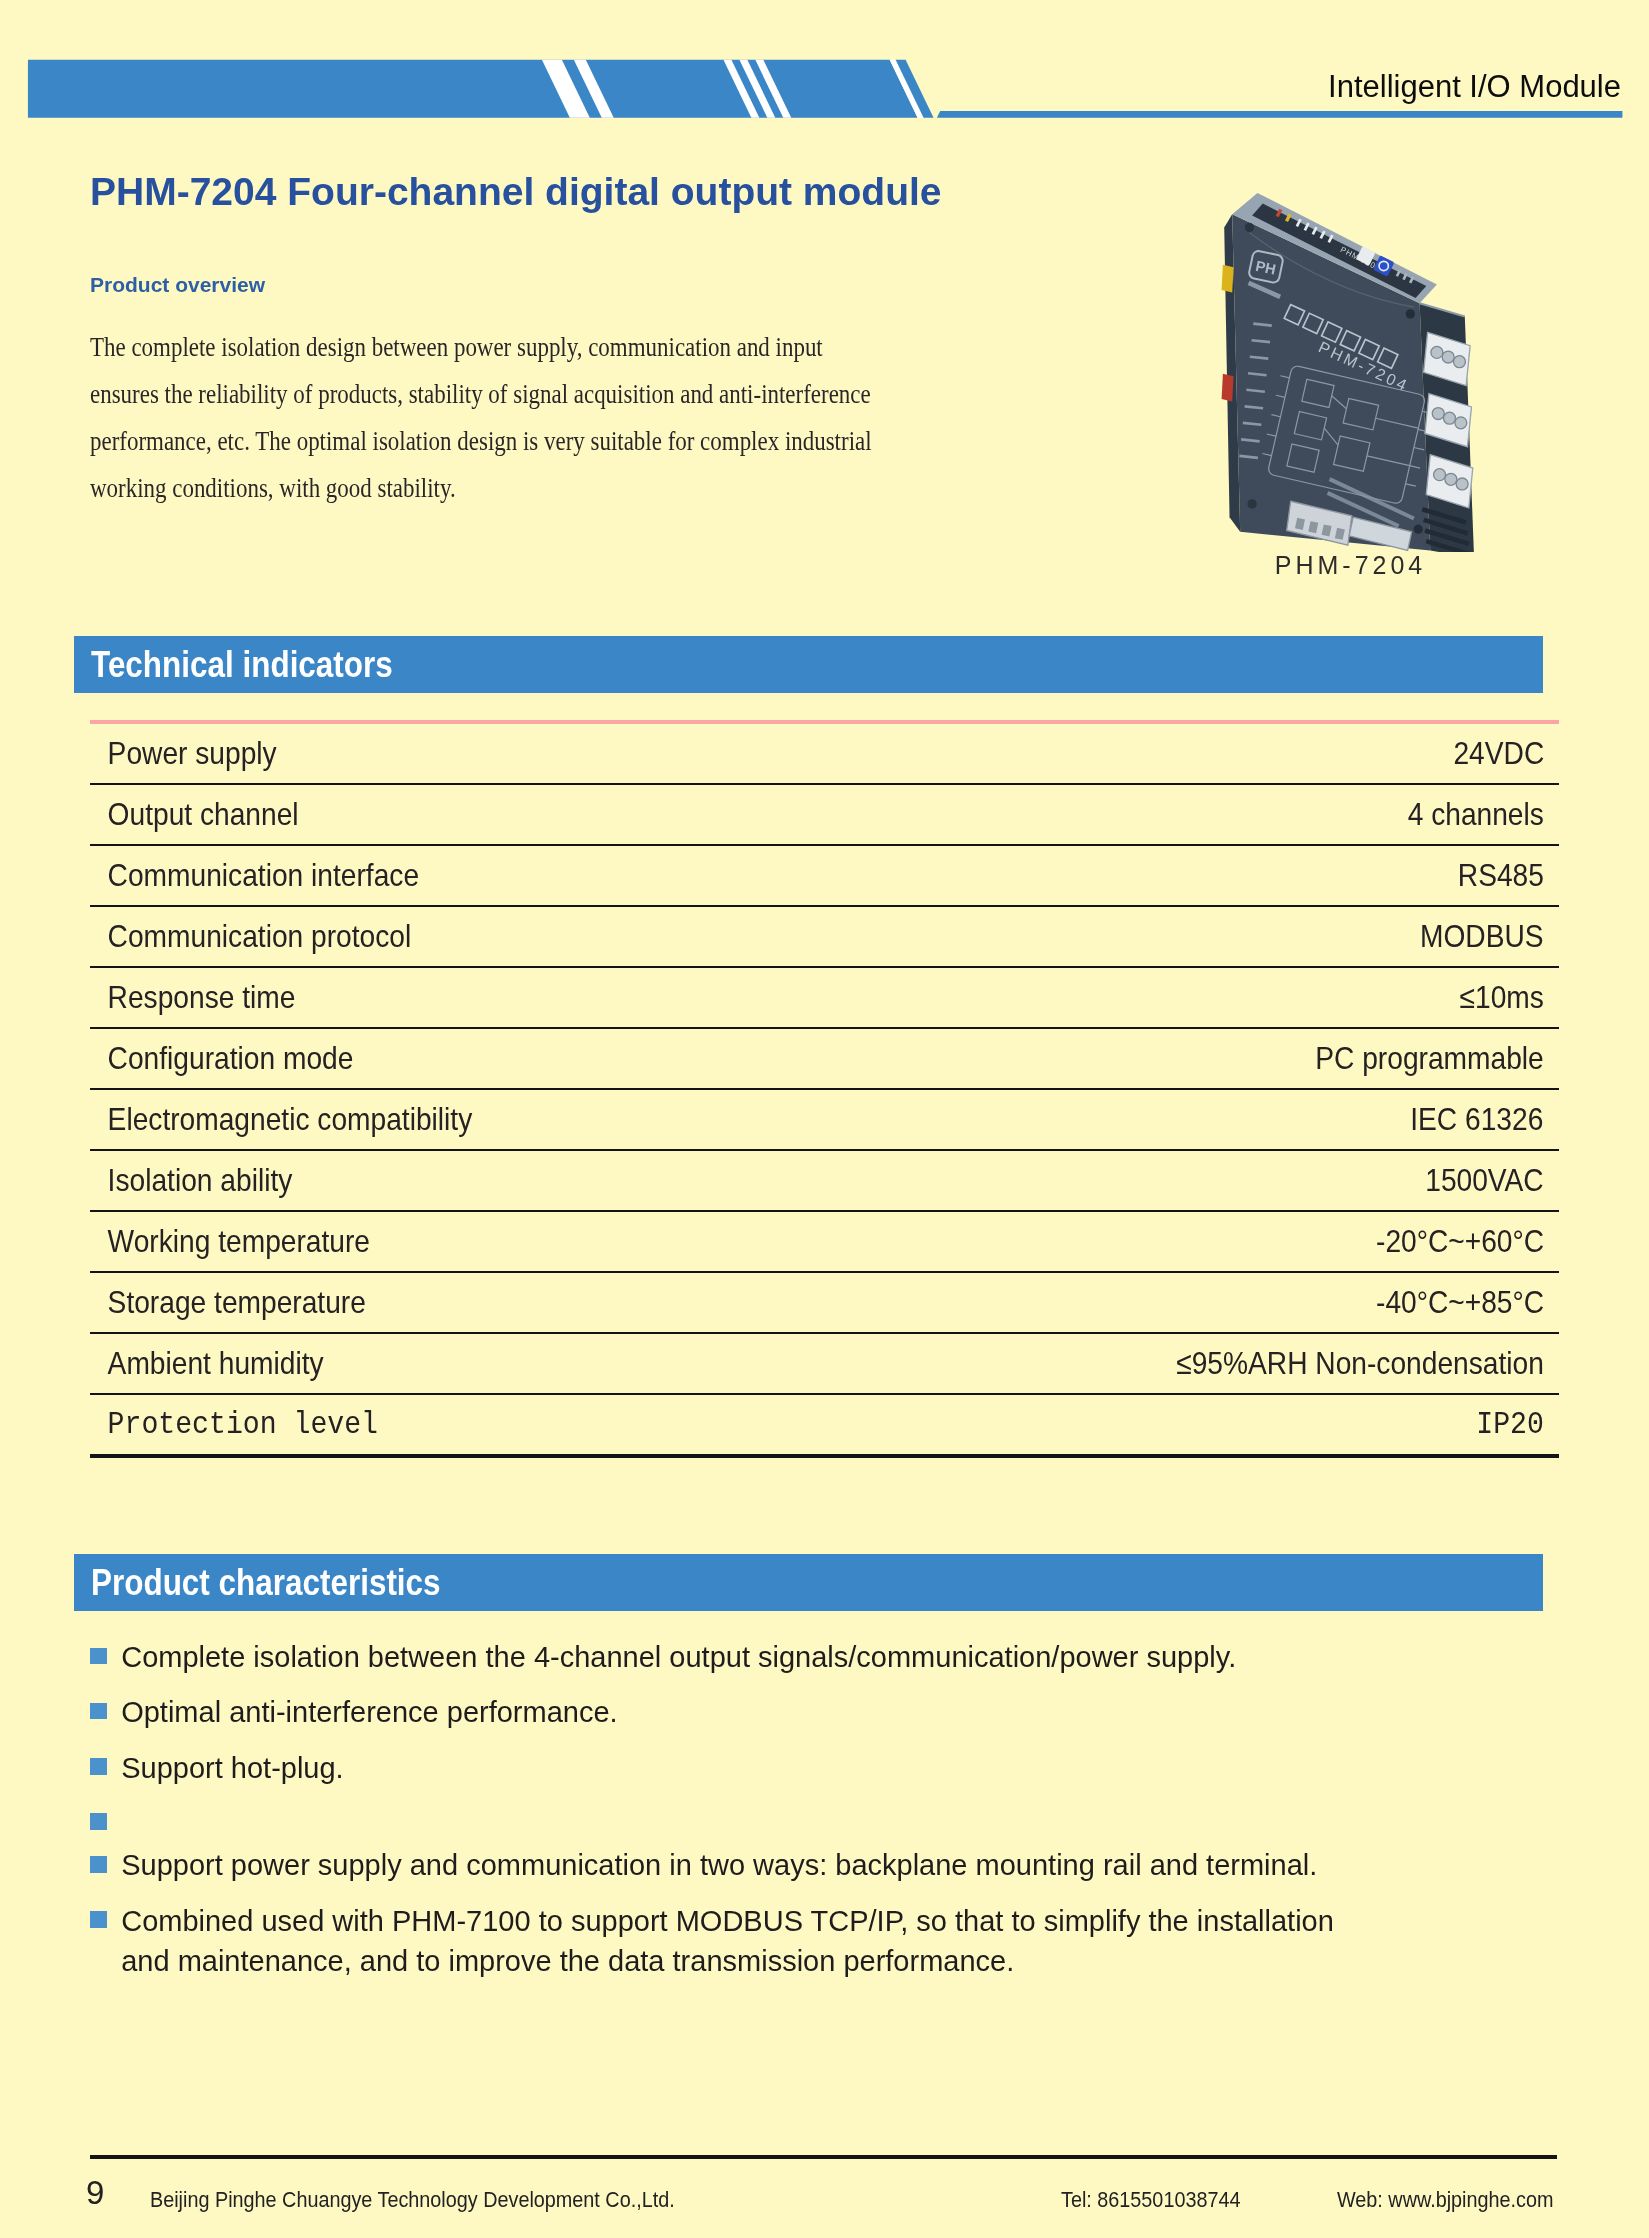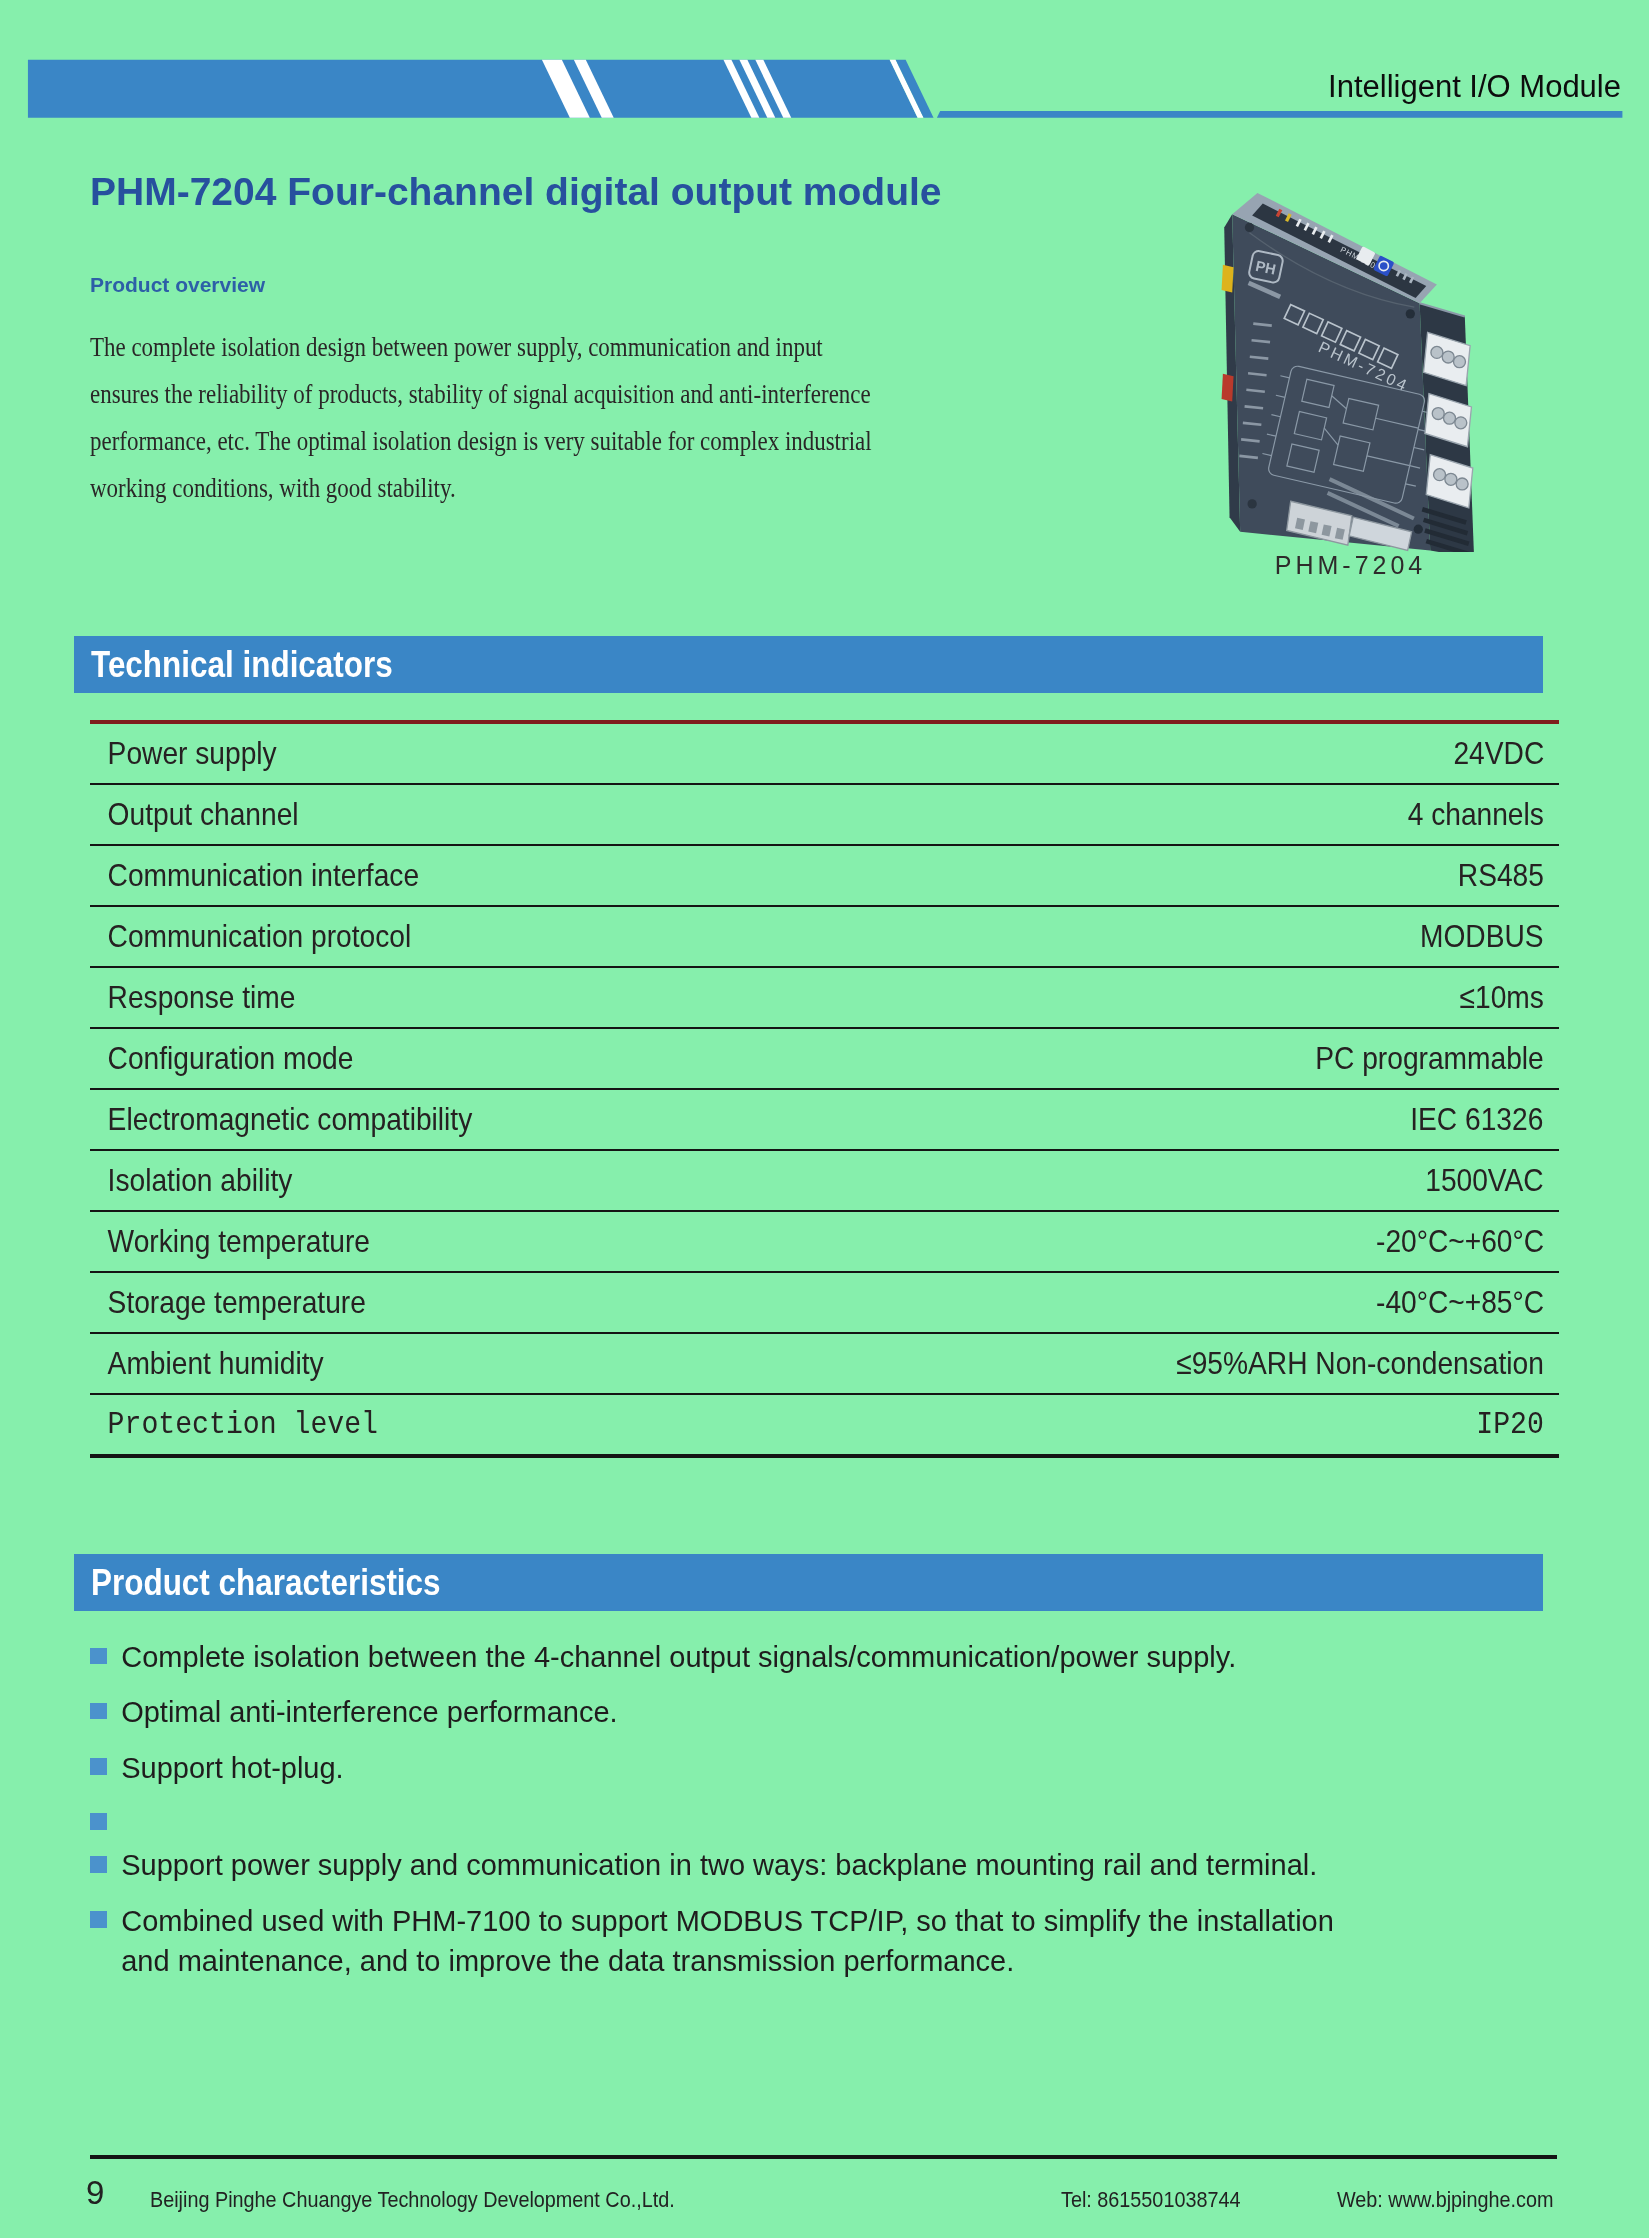--- a/index.html
+++ b/index.html
@@ -1,17 +1,17 @@
 <!DOCTYPE html>
 <html style="font-size:10.6px"><head>
 <meta charset="utf-8">
 <style>
   html,body{margin:0;padding:0;background:#888;}
   .page{
-    position:relative;width:1649px;height:2239px;background:#86efac;
+    position:relative;width:1649px;height:2239px;background:#fef9c3;
     font-family:"Liberation Sans","DejaVu Sans",sans-serif;overflow:hidden;
     color:#262223;
   }
   .abs{position:absolute;}
   
   .hdr-badge{
     position:absolute;top:69px;right:28px;font-size:31px;line-height:35px;
     color:#0d0d0d;letter-spacing:0px;white-space:nowrap;
   }
   
@@ -28,21 +28,21 @@
   
   .bar{
     position:absolute;left:74px;width:1469px;height:57px;background:#3a86c6;
     display:flex;align-items:center;
   }
   .bar .bar-txt{
     color:#ffffff;font-size:37px;font-weight:bold;padding-left:20px;white-space:nowrap;
     transform:scaleX(.85);transform-origin:0 50%;
   }
   
-  .spec{position:absolute;left:90px;top:720px;width:1469px;border-top:4px solid #7f1d1d;}
+  .spec{position:absolute;left:90px;top:720px;width:1469px;border-top:4px solid #fca5a5;}
   .spec .row{
     height:59px;border-bottom:2.7px solid #141414;display:flex;align-items:center;
     justify-content:space-between;
   }
   .spec .row:last-child{border-bottom:4px solid #141414;font-family:Liberation Mono, monospace;}
   .spec .lab{font-size:32px;color:#262122;padding-left:20px;white-space:nowrap;
     transform:scaleX(.88);transform-origin:0 50%;}
   .spec .val{font-size:32px;color:#262122;padding-right:17.3px;white-space:nowrap;
     transform:scaleX(.88);transform-origin:100% 50%;}
   

